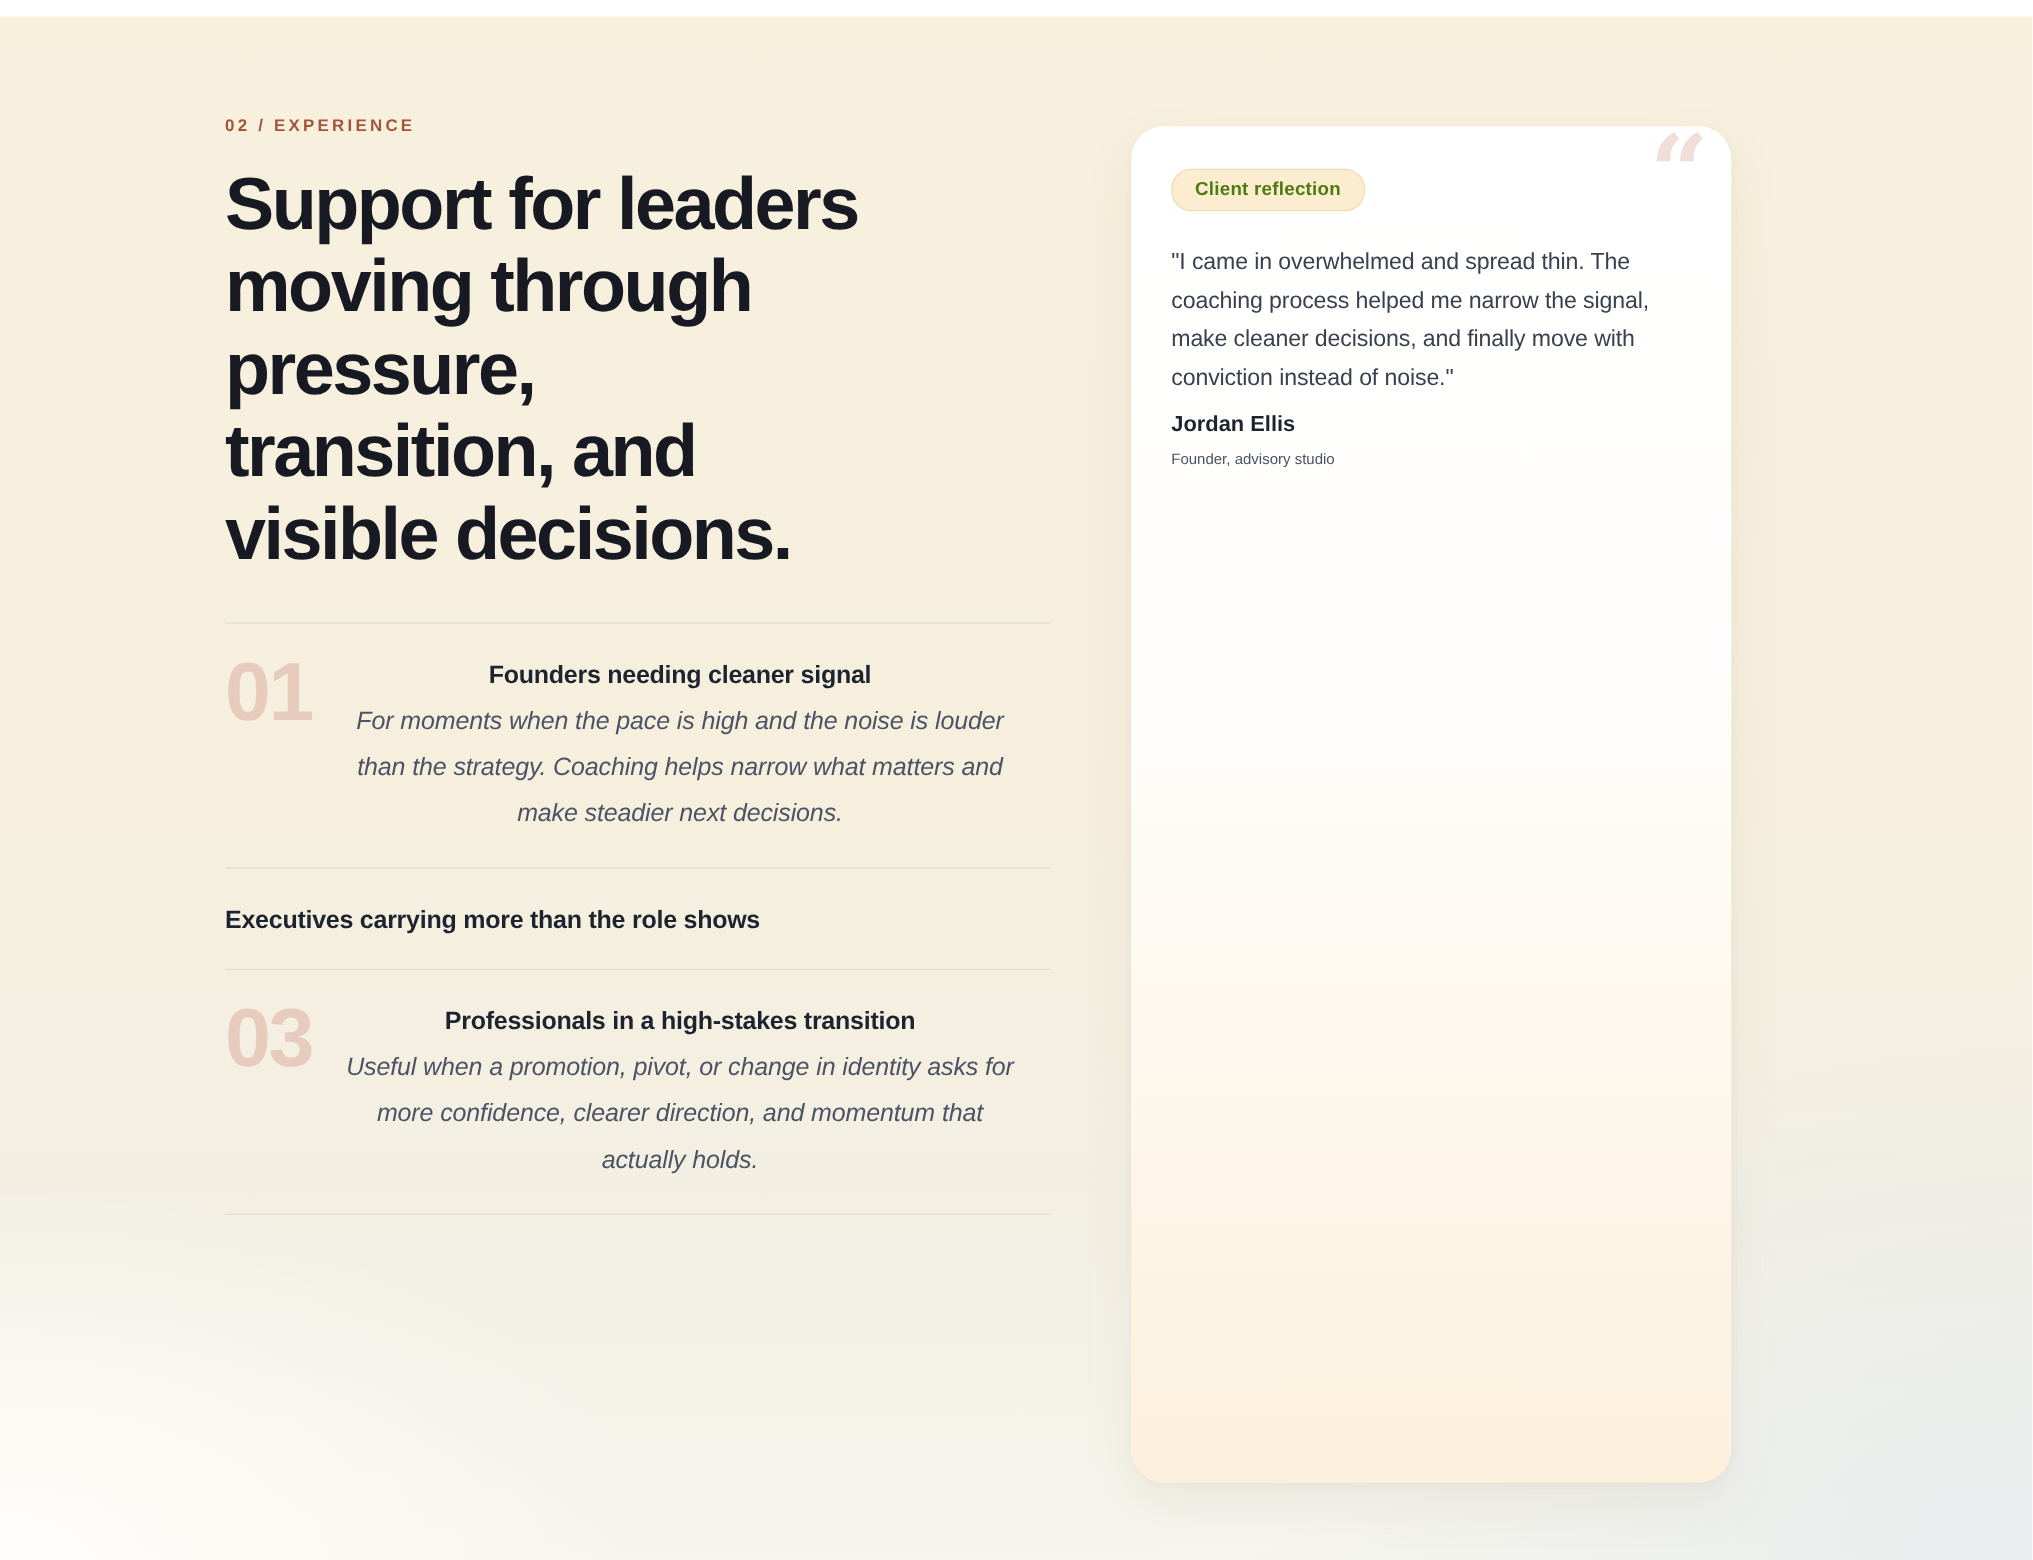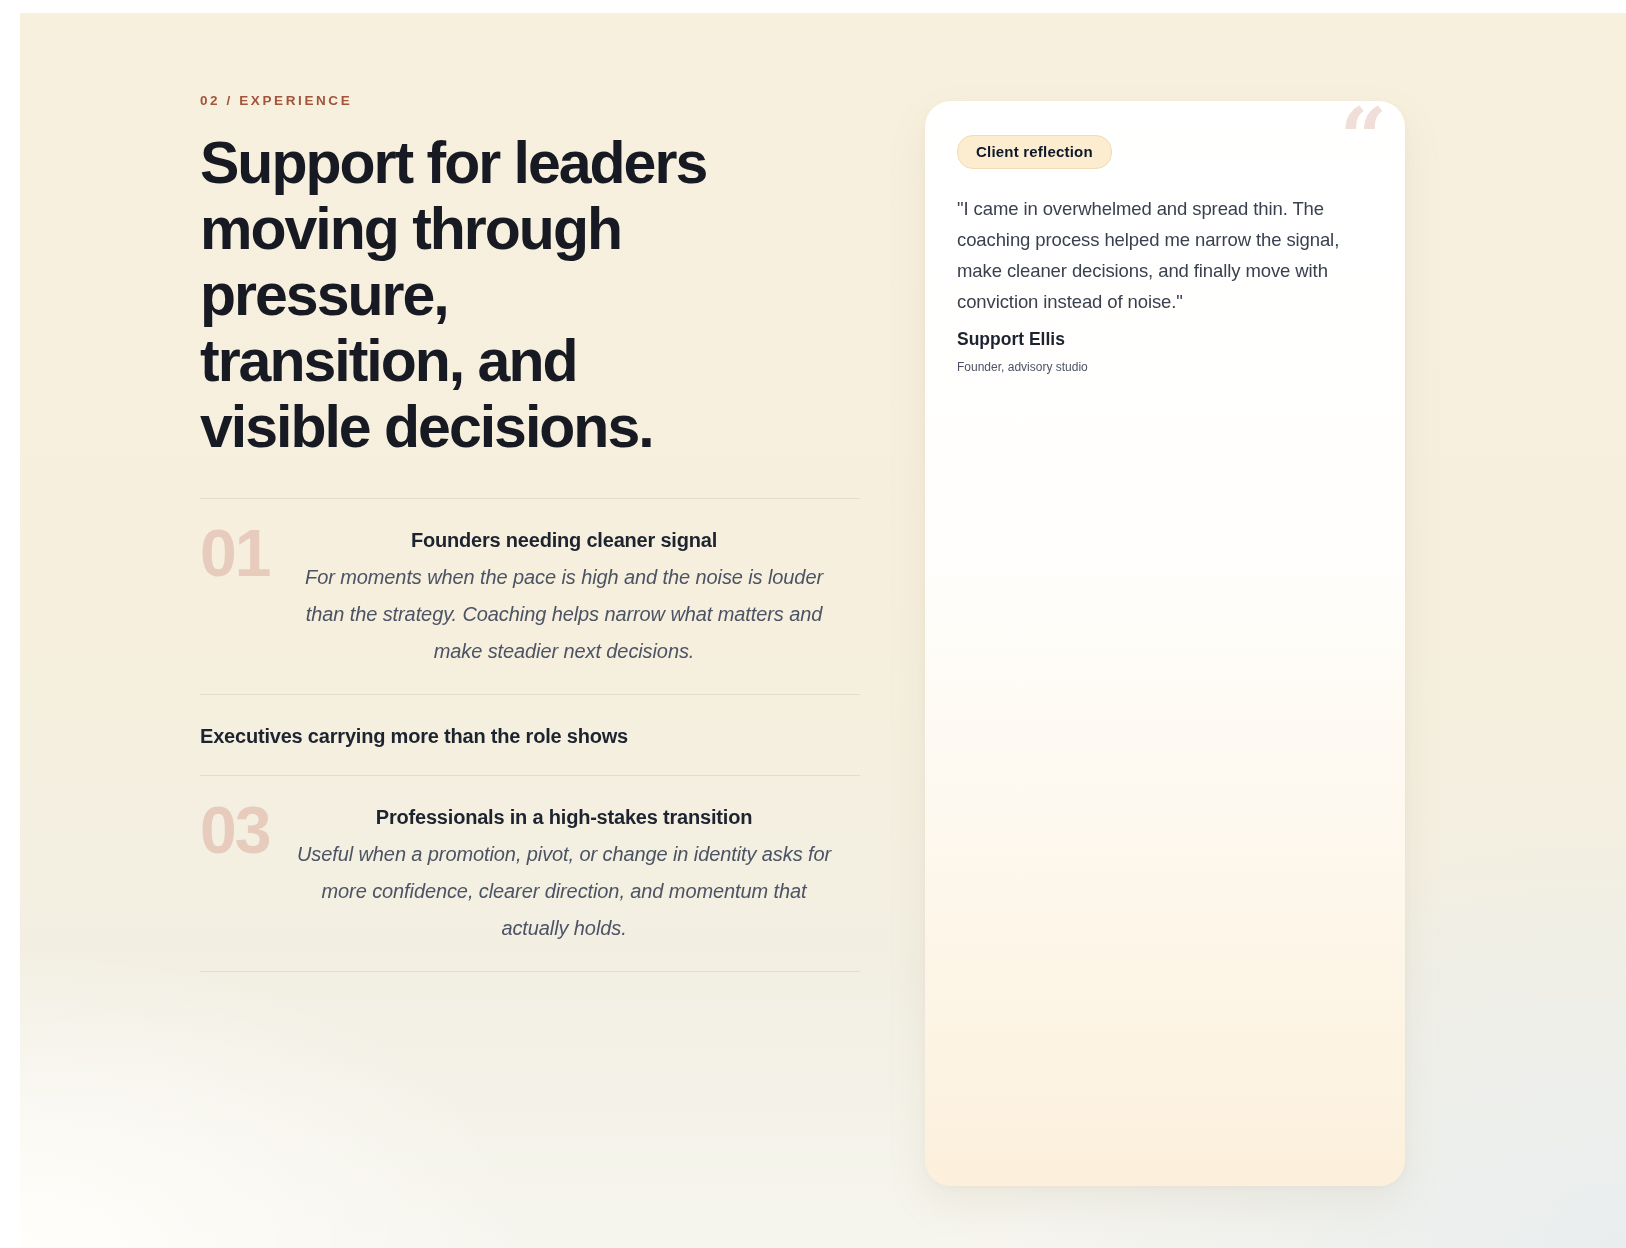--- a/index.html
+++ b/index.html
@@ -11,21 +11,20 @@
     background: #ffffff;
   }
   .top-strip { height: 13px; background: #ffffff; }
   .section {
     position: relative;
     height: 1235px;
     background:
       radial-gradient(62% 55% at 100% 100%, #e9edee 0%, rgba(233,237,238,0) 62%),
       radial-gradient(55% 42% at 0% 100%, #fffefb 0%, rgba(255,254,251,0) 58%),
       linear-gradient(180deg, #f7f0dd 0%, #f6efde 52%, #f2efe3 78%, #f6f5ee 100%);
-    margin-left: 20px;
   }
   .container {
     display: flex;
     gap: 65px;
     padding: 78px 0 0 180px;
   }
   .left-col { width: 660px; flex: 0 0 660px; }
 
   .kicker {
     font-size: 13.5px;
@@ -111,21 +110,21 @@
   }
   .badge {
     display: inline-block;
     padding: 7px 18px 8px;
     background: #fcecd0;
     border: 1px solid #f1dcb5;
     border-radius: 16px;
     font-size: 15px;
     font-weight: 700;
     letter-spacing: 0.2px;
-    color: #0f172a;
+    color: #4d7c0f;
   }
   .quote {
     margin: 24px 0 0;
     max-width: 402px;
     font-size: 18.5px;
     line-height: 31px;
     letter-spacing: -0.1px;
     color: #39414f;
   }
   .name {
@@ -182,18 +181,18 @@
           </div>
         </div>
 
       </div>
     </div>
 
     <aside class="card">
       <span class="quote-glyph">“</span>
       <span class="badge">Client reflection</span>
       <p class="quote">"I came in overwhelmed and spread thin. The coaching process helped me narrow the signal, make cleaner decisions, and finally move with conviction instead of noise."</p>
-      <div class="name">Support Ellis</div>
+      <div class="name">Jordan Ellis</div>
       <div class="role">Founder, advisory studio</div>
     </aside>
 
   </div>
 </div>
 
 </body></html>

